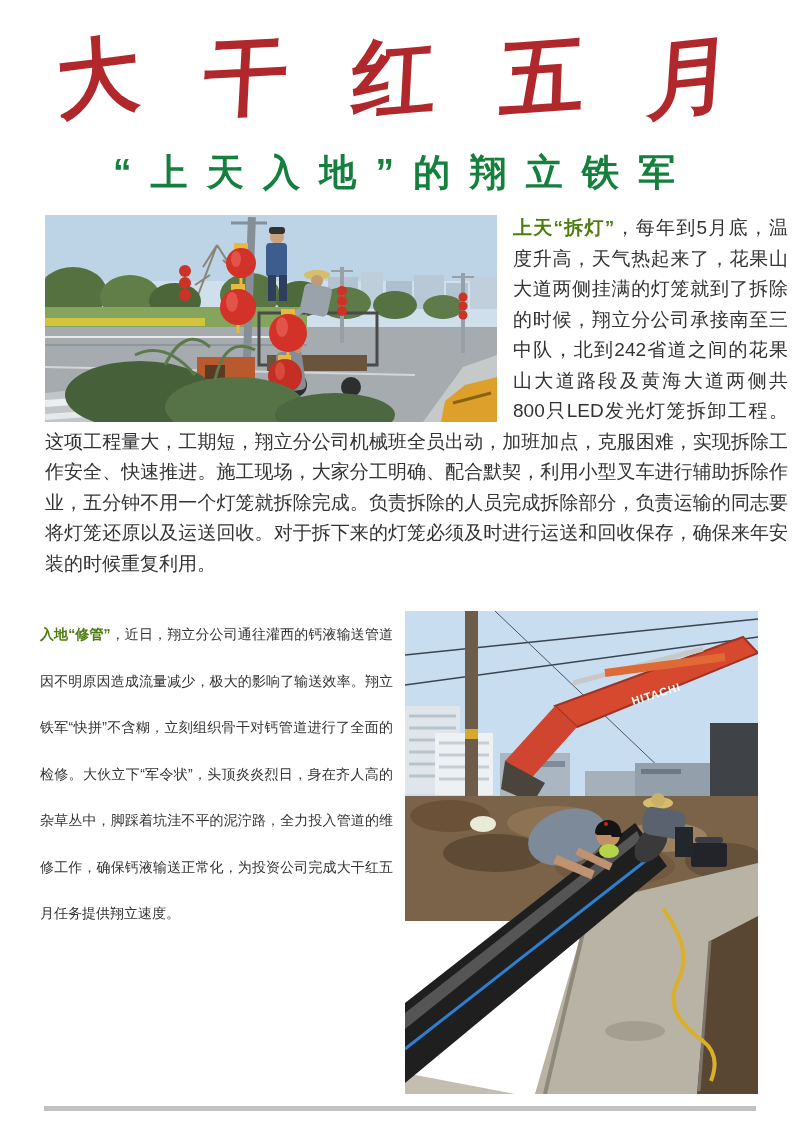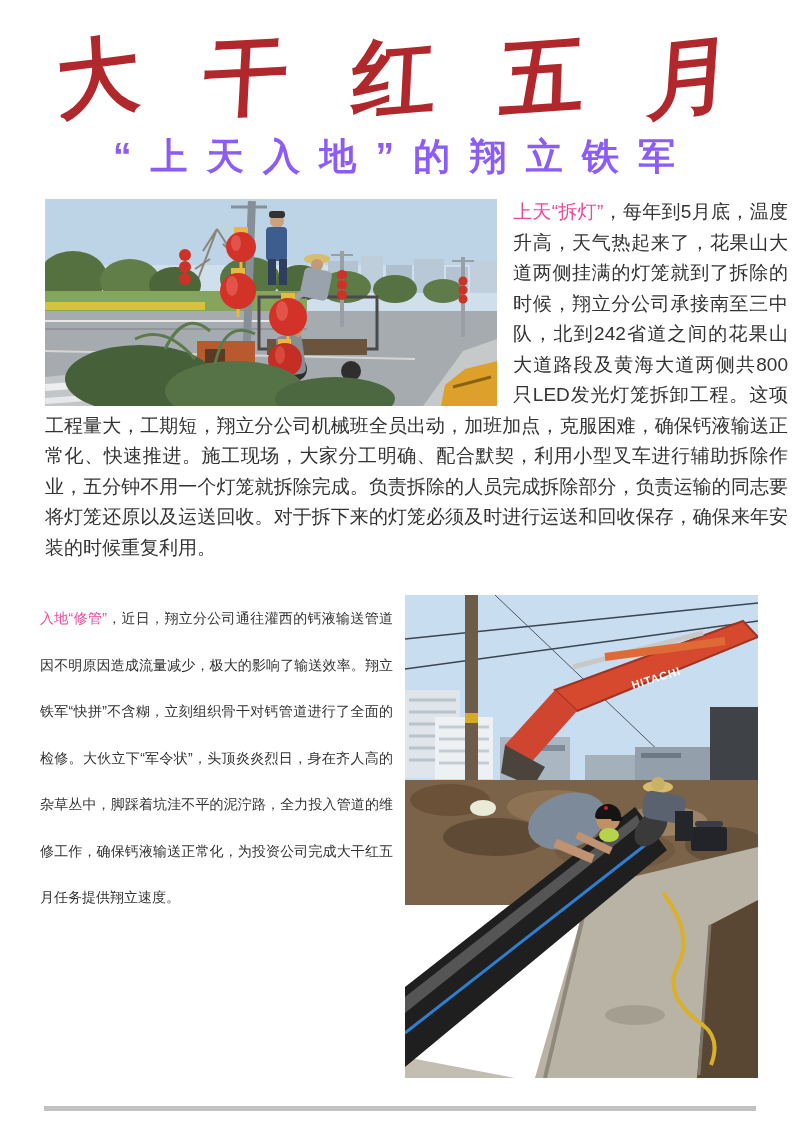--- a/index.html
+++ b/index.html
@@ -19,35 +19,35 @@
     font-family:"DejaVu Serif","Liberation Serif",serif;
     font-weight:bold;font-size:84px;line-height:1;
     color:#b1282c;
   }
   .title-char:nth-child(1){transform:rotate(-7deg) skewX(-4deg);}
   .title-char:nth-child(2){transform:rotate(-3deg) skewX(-6deg);}
   .title-char:nth-child(3){transform:rotate(-5deg) skewX(-8deg);}
   .title-char:nth-child(4){transform:rotate(-4deg) skewX(-6deg);}
   .title-char:nth-child(5){transform:rotate(-6deg) skewX(-10deg);}
   .subtitle{
-    margin-top:4px;text-align:center;
-    font-size:37px;font-weight:bold;color:#8b5cf6;
+    margin-top:20px;text-align:center;
+    font-size:37px;font-weight:bold;color:#15803d;
     letter-spacing:0.52em;text-indent:0.2em;white-space:nowrap;
   }
   
   .section1{margin:15px 12px 0 45px;}
   .photo1{
     float:left;width:452px;height:207px;margin:2px 16px 2px 0;
     display:block;
   }
   .body-text{
     margin:0;font-size:19px;line-height:30.5px;text-align:justify;
     color:#333;
   }
-  .lead{font-weight:normal;color:#ec4899;}
+  .lead{font-weight:bold;color:#4d7c0f;}
   
   .section2{clear:both;margin:30px 42px 0 40px;}
   .photo2{
     float:right;width:353px;height:483px;margin:2px 0 0 12px;
     display:block;
   }
   .body-text2{
     margin:0;padding-top:2px;font-size:14px;line-height:46.5px;
     text-align:justify;color:#333;
   }
@@ -185,21 +185,21 @@
       <ellipse cx="290" cy="200" rx="60" ry="22" fill="#4c6840"></ellipse>
       <path d="M120,150 q20,-40 45,-18 M150,160 q-30,-35 -60,-20 M170,165 q10,-45 40,-30" stroke="#5d7a4c" stroke-width="3" fill="none"></path>
     </g>
     <g>
       <polygon points="452,162 420,170 400,186 396,207 452,207" fill="#dca02b"></polygon>
       <line x1="408" y1="188" x2="446" y2="178" stroke="#8a6210" stroke-width="3"></line>
     </g>
   </svg>
 
   <p class="body-text">
-    <span class="lead">上天“拆灯”</span><span>，每年到5月底，温度升高，天气热起来了，花果山大道两侧挂满的灯笼就到了拆除的时候，翔立分公司承接南至三中队，北到242省道之间的花果山大道路段及黄海大道两侧共800只LED发光灯笼拆卸工程。这项工程量大，工期短，翔立分公司机械班全员出动，加班加点，克服困难，确保钙液输送正常化、快速推进。施工现场，大家分工明确、配合默契，利用小型叉车进行辅助拆除作业，五分钟不用一个灯笼就拆除完成。负责拆除的人员完成拆除部分，负责运输的同志要将灯笼还原以及运送回收。对于拆下来的灯笼必须及时进行运送和回收保存，确保来年安装的时候重复利用。</span>
+    <span class="lead">上天“拆灯”</span><span>，每年到5月底，温度升高，天气热起来了，花果山大道两侧挂满的灯笼就到了拆除的时候，翔立分公司承接南至三中队，北到242省道之间的花果山大道路段及黄海大道两侧共800只LED发光灯笼拆卸工程。这项工程量大，工期短，翔立分公司机械班全员出动，加班加点，克服困难，实现拆除工作安全、快速推进。施工现场，大家分工明确、配合默契，利用小型叉车进行辅助拆除作业，五分钟不用一个灯笼就拆除完成。负责拆除的人员完成拆除部分，负责运输的同志要将灯笼还原以及运送回收。对于拆下来的灯笼必须及时进行运送和回收保存，确保来年安装的时候重复利用。</span>
   </p>
 </div>
 
 <div class="section2">
 
   <svg class="photo2" viewBox="0 0 353 483" preserveAspectRatio="none">
     <g>
       <rect x="0" y="0" width="353" height="200" fill="#c8def0"></rect>
       <line x1="0" y1="44" x2="353" y2="8" stroke="#3a4450" stroke-width="1.5"></line>
       <line x1="0" y1="74" x2="353" y2="26" stroke="#3a4450" stroke-width="1.5"></line>

